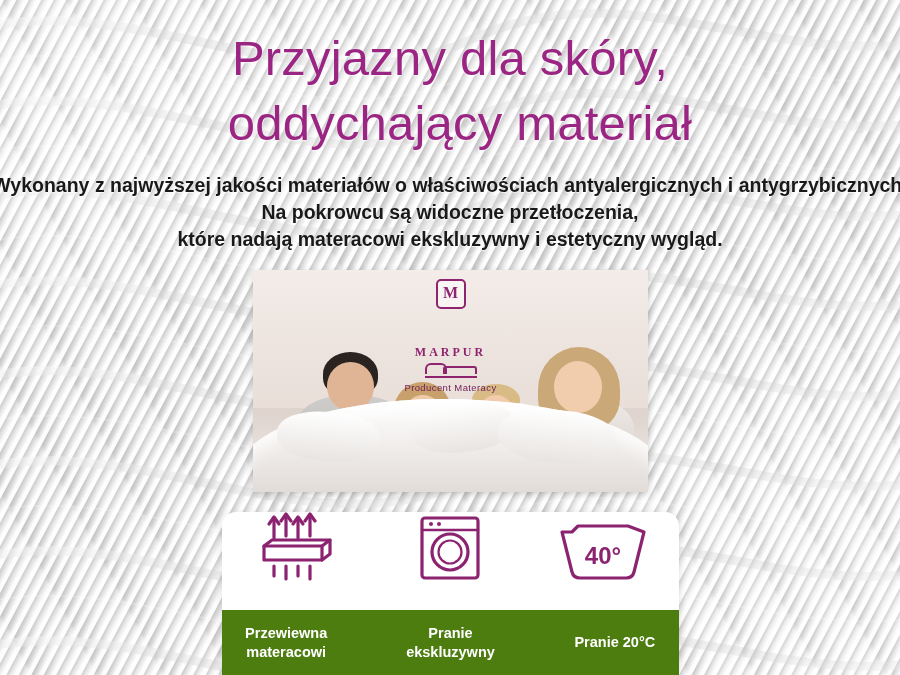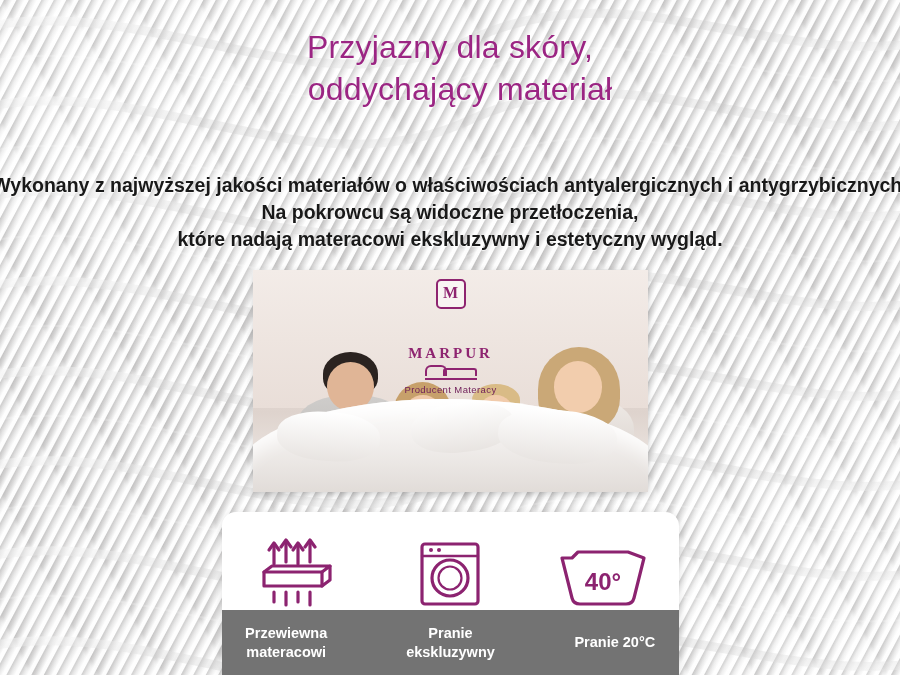--- a/index.html
+++ b/index.html
@@ -50,21 +50,21 @@
     inset: 0;
   }
 
   .headline {
     position: absolute;
     top: 26px;
     left: 0;
     width: 900px;
     text-align: center;
     color: #9b2583;
-    font-size: 32px;
+    font-size: 49px;
     line-height: 1.32;
     font-weight: 400;
     letter-spacing: 0.2px;
     text-shadow: 0 1px 2px rgba(255,255,255,0.8);
   }
   .headline .l2 { display: block; margin-left: 20px; }
 
   .subcopy {
     position: absolute;
     top: 172px;
@@ -132,21 +132,21 @@
     border-radius: 5px;
     color: #8e2470;
     font-family: "Liberation Serif", serif;
     font-size: 16px;
     line-height: 24px;
     font-weight: bold;
     background: rgba(255,255,255,0.5);
   }
   .brand .name {
     font-family: "Liberation Serif", serif;
-    font-size: 15px;
+    font-size: 12px;
     letter-spacing: 3px;
     font-weight: bold;
     color: #8e2470;
     margin-top: 36px;
   }
   .brand .bedmark {
     width: 52px; height: 13px;
     margin: 3px auto 4px auto;
     border-bottom: 2px solid #8e2470;
     position: relative;
@@ -197,28 +197,28 @@
   }
   .features .icons {
     position: absolute;
     top: 0; left: 0; right: 0;
     height: 98px;
     display: flex;
   }
   .features .icons > div {
     flex: 1;
     display: flex;
-    align-items: flex-end;
+    align-items: flex-start;
     justify-content: center;
   }
   .features .labels {
     position: absolute;
     left: 0; right: 0; bottom: 0;
     height: 65px;
-    background: #737373;
+    background: #4d7c0f;
     display: flex;
     border-radius: 0 0 0 0;
     gap: 36px;
   }
   .features .labels > div {
     flex: 1;
     color: #ffffff;
     font-size: 14.5px;
     font-weight: bold;
     text-align: center;

